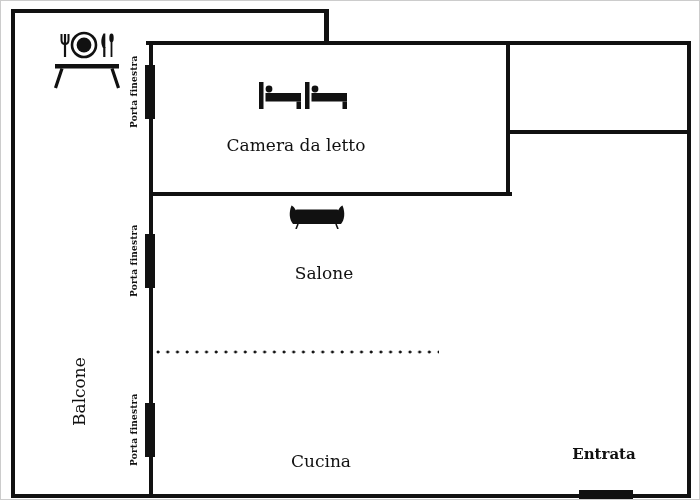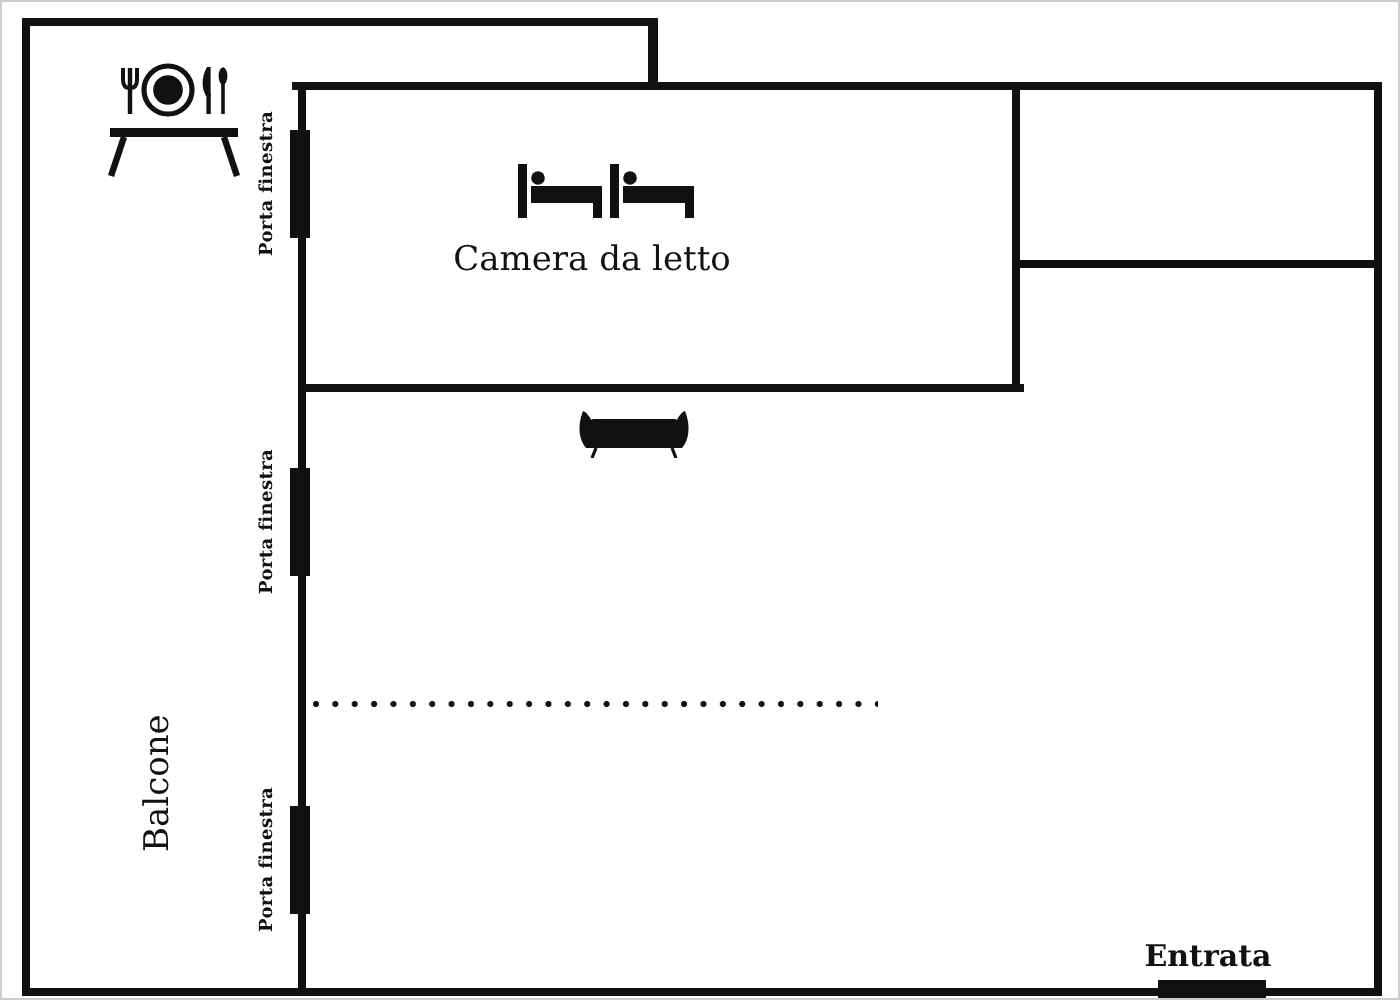--- a/index.html
+++ b/index.html
@@ -51,24 +51,26 @@
   <div class="dotted-line"></div>
 
   <div class="door" style="left:144px;top:64px;width:10px;height:54px;"></div>
   <div class="door" style="left:144px;top:233px;width:10px;height:54px;"></div>
   <div class="door" style="left:144px;top:402px;width:10px;height:54px;"></div>
   <div class="door" style="left:578px;top:489px;width:54px;height:10px;"></div>
 
   <div class="vlabel pf-label" style="left:126px;top:51px;width:14px;height:80px;">Porta finestra</div>
   <div class="vlabel pf-label" style="left:126px;top:220px;width:14px;height:80px;">Porta finestra</div>
   <div class="vlabel pf-label" style="left:126px;top:389px;width:14px;height:80px;">Porta finestra</div>
-  <div class="entrata-label" style="left:553px;top:468px;width:100px;">Entrata</div>
+  <div class="entrata-label" style="left:553px;top:444px;width:100px;">Entrata</div>
 
   <div class="vlabel balcone-label" style="left:64px;top:351px;width:28px;height:80px;">Balcone</div>
-  <div class="room-label" style="left:195px;top:119px;width:200px;">Camera da letto</div>
+  <div class="room-label" style="left:195px;top:134px;width:200px;">Camera da letto</div>
+  <div class="room-label" style="left:263px;top:262px;width:120px;">Salone</div>
+  <div class="room-label" style="left:260px;top:450px;width:120px;">Cucina</div>
 
   <div class="icon" style="left:52px;top:30px;">
     <svg width="68" height="60" viewBox="0 0 68 60" fill="none">
 
       <path d="M8.5 3 V9 Q8.5 13 12 13 Q15.5 13 15.5 9 V3" stroke="#111" stroke-width="2"></path>
       <path d="M12 3 V26" stroke="#111" stroke-width="2.2"></path>
 
       <circle cx="31" cy="14" r="12" stroke="#111" stroke-width="2.6"></circle>
       <circle cx="31" cy="14" r="7.4" fill="#111"></circle>
 

